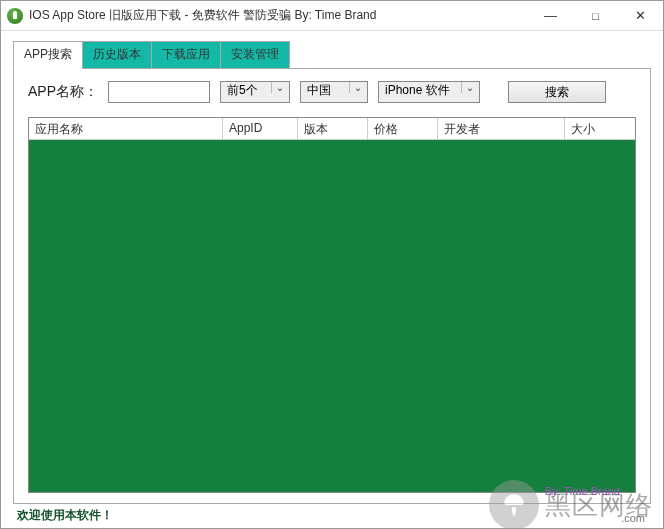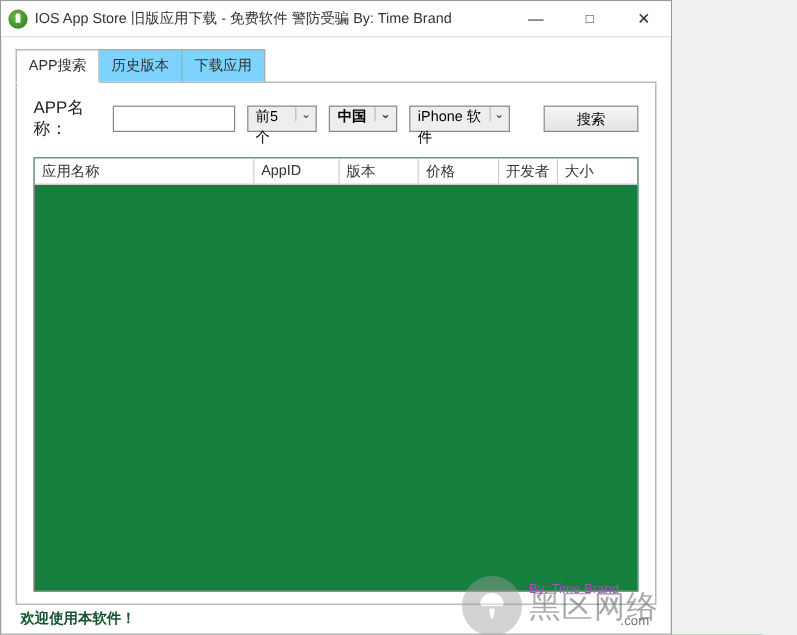--- a/index.html
+++ b/index.html
@@ -6,21 +6,21 @@
     body {
       width: 664px;
       height: 529px;
       font-family: "Microsoft YaHei", "SimSun", sans-serif;
       font-size: 12px;
       background: #f0f0f0;
       position: relative;
       overflow: hidden;
     }
     .window {
-      width: 560px;
+      width: 664px;
       height: 529px;
       background: #fff;
       border: 1px solid #999;
       display: flex;
       flex-direction: column;
     }
     .titlebar {
       height: 30px;
       background: #fff;
       display: flex;
@@ -71,21 +71,21 @@
     }
     .tabs {
       display: flex;
       position: relative;
       z-index: 2;
     }
     .tab {
       padding: 4px 10px 5px;
       border: 1px solid #aaa;
       border-bottom: none;
-      background: #7dd3fc;
+      background: #14b8a6;
       margin-right: -1px;
       font-size: 12px;
       color: #333;
       position: relative;
     }
     .tab.active {
       background: #fff;
       border-bottom: 1px solid #fff;
       margin-bottom: -1px;
       z-index: 3;
@@ -127,21 +127,21 @@
     .combo .chev {
       width: 14px;
       text-align: center;
       color: #444;
       border-left: 1px solid #bbb;
       margin-left: 6px;
       padding-left: 3px;
       font-size: 10px;
     }
     .combo1 { width: 70px; }
-    .combo2 { width: 68px; font-weight: bold; }
+    .combo2 { width: 68px; }
     .combo3 { width: 102px; }
     .search-btn {
       width: 98px;
       height: 22px;
       background: linear-gradient(#f6f6f6,#e3e3e3);
       border: 1px solid #888;
       font-size: 12px;
       text-align: center;
       line-height: 20px;
       margin-left: 18px;
@@ -224,20 +224,21 @@
       <div class="titlebar-btn">✕</div>
     </div>
   </div>
 
   <div class="body-area">
 
     <div class="tabs">
       <div class="tab active">APP搜索</div>
       <div class="tab">历史版本</div>
       <div class="tab">下载应用</div>
+      <div class="tab">安装管理</div>
     </div>
 
     <div class="tab-content">
 
       <div class="search-row">
         <span class="label">APP名称：</span>
         <input class="text-input" value="" style="">
         <div class="combo combo1">
           <span>前5个</span>
           <span class="chev">⌄</span>

